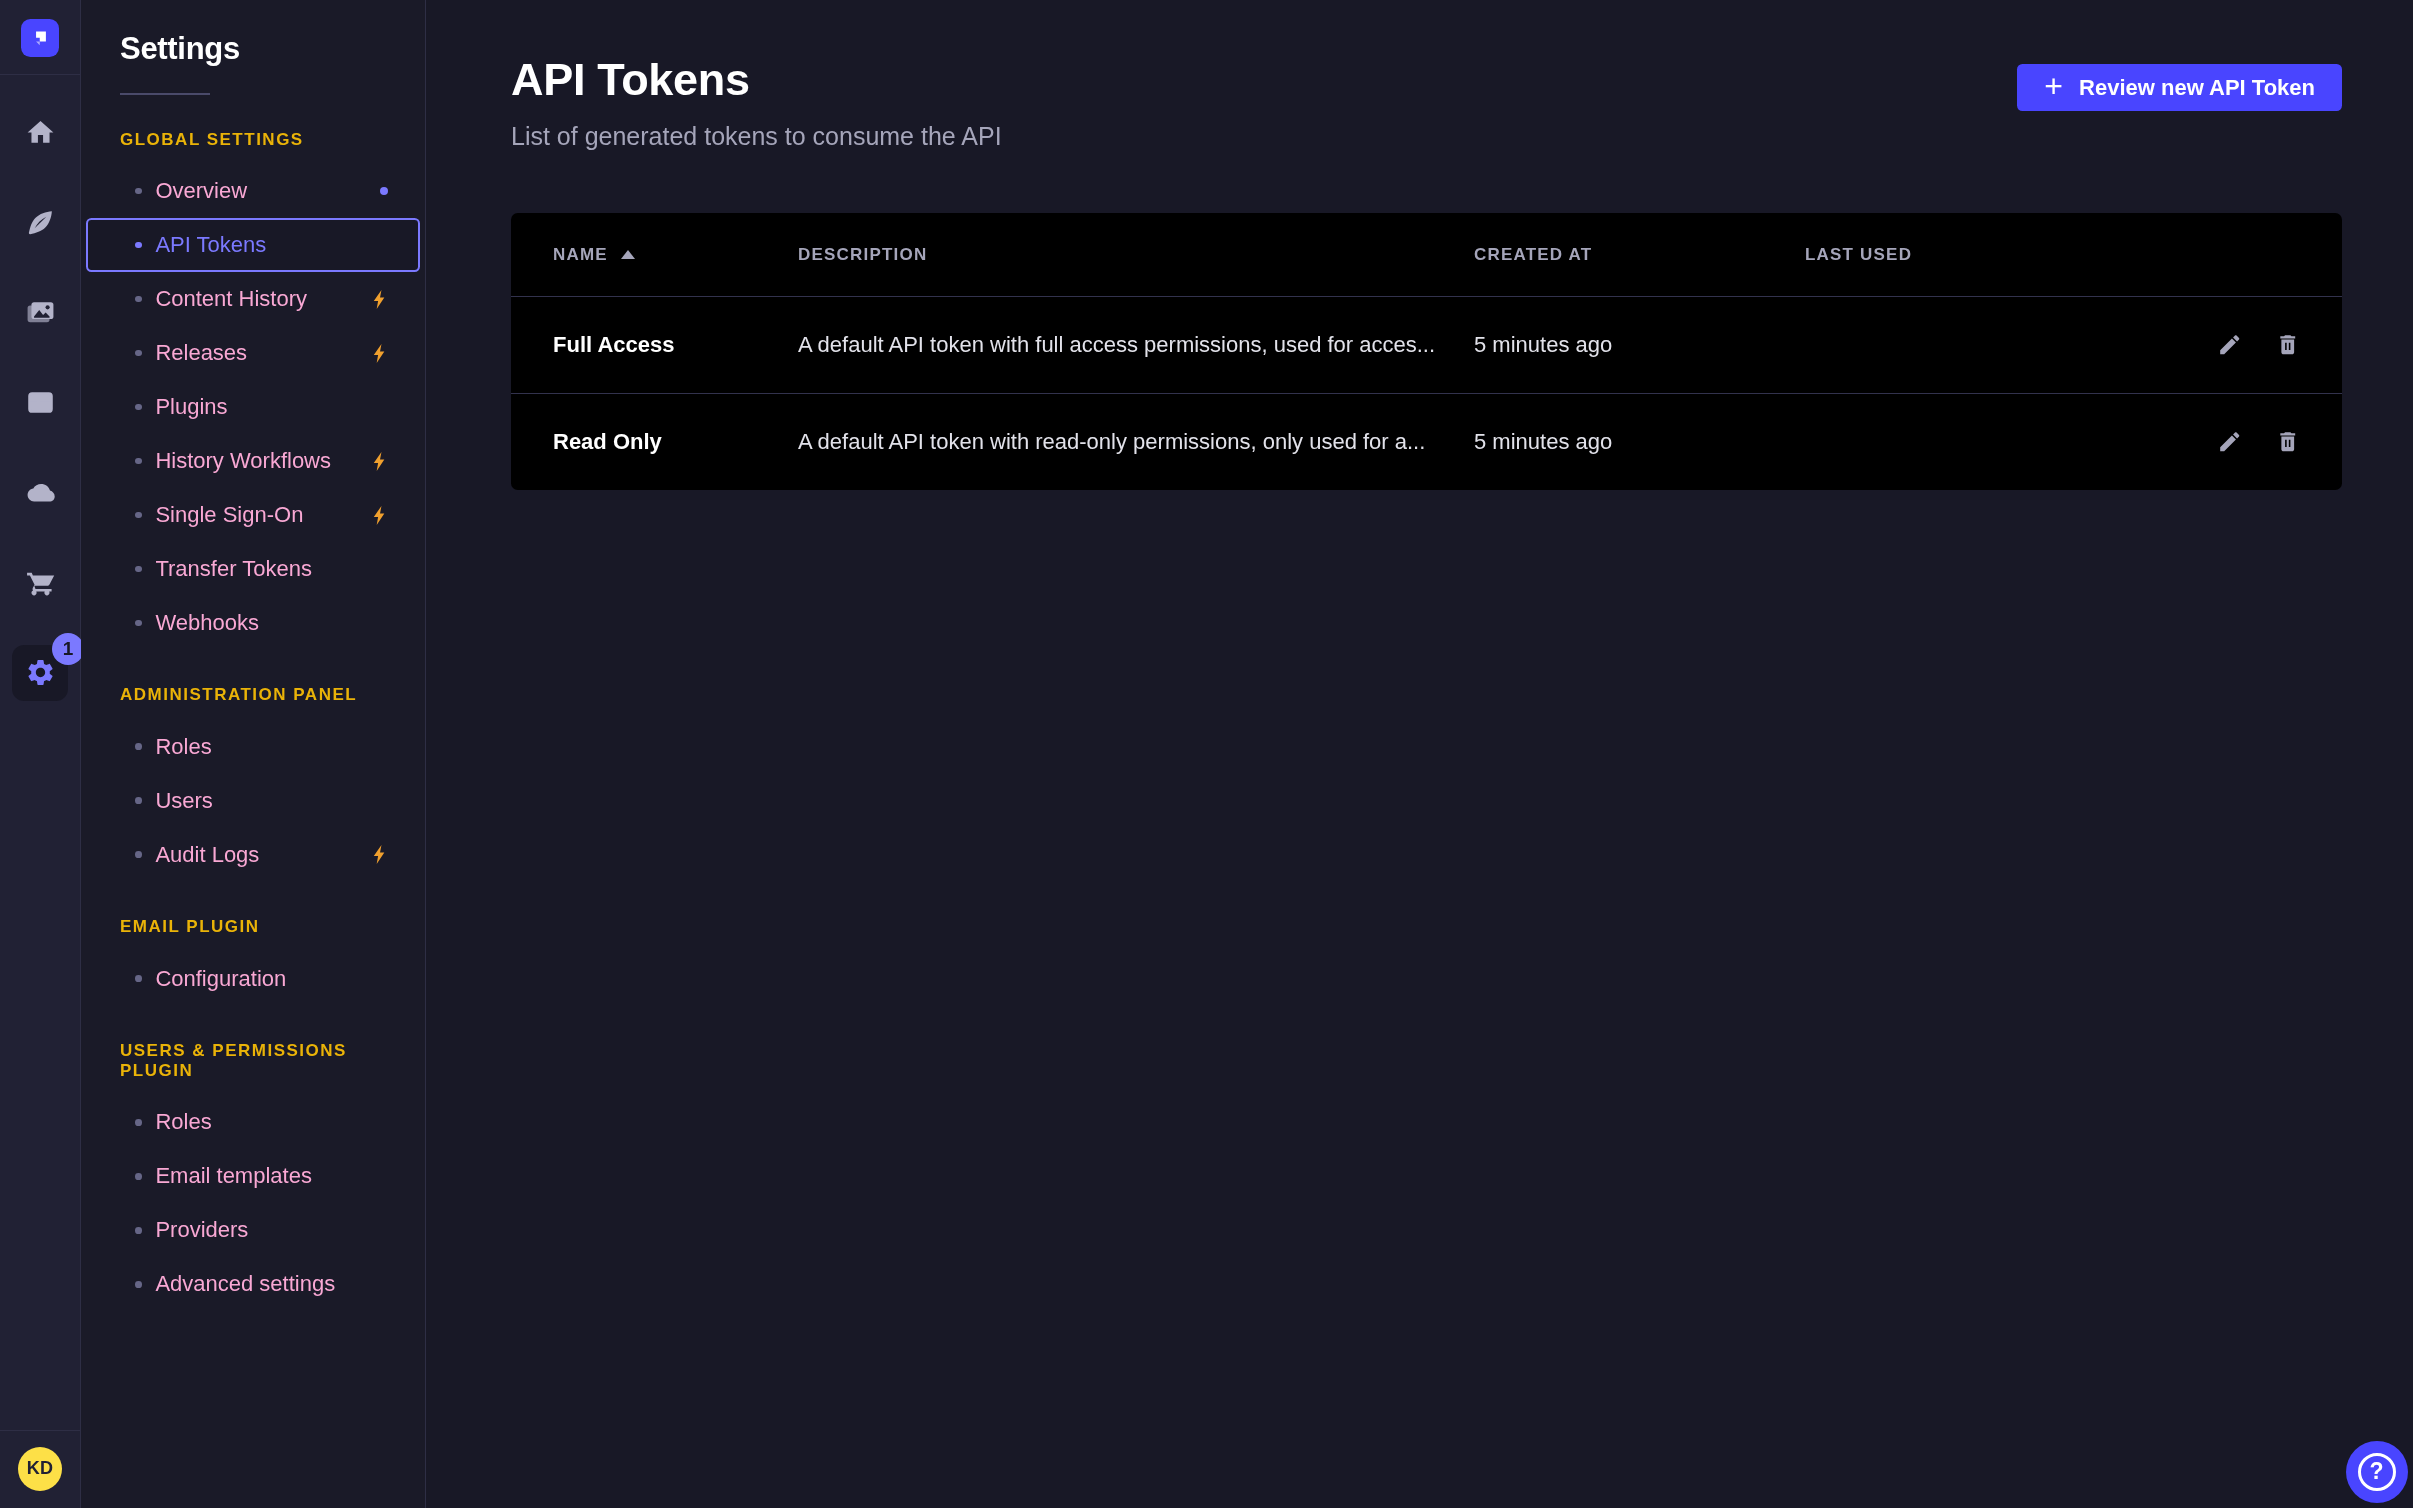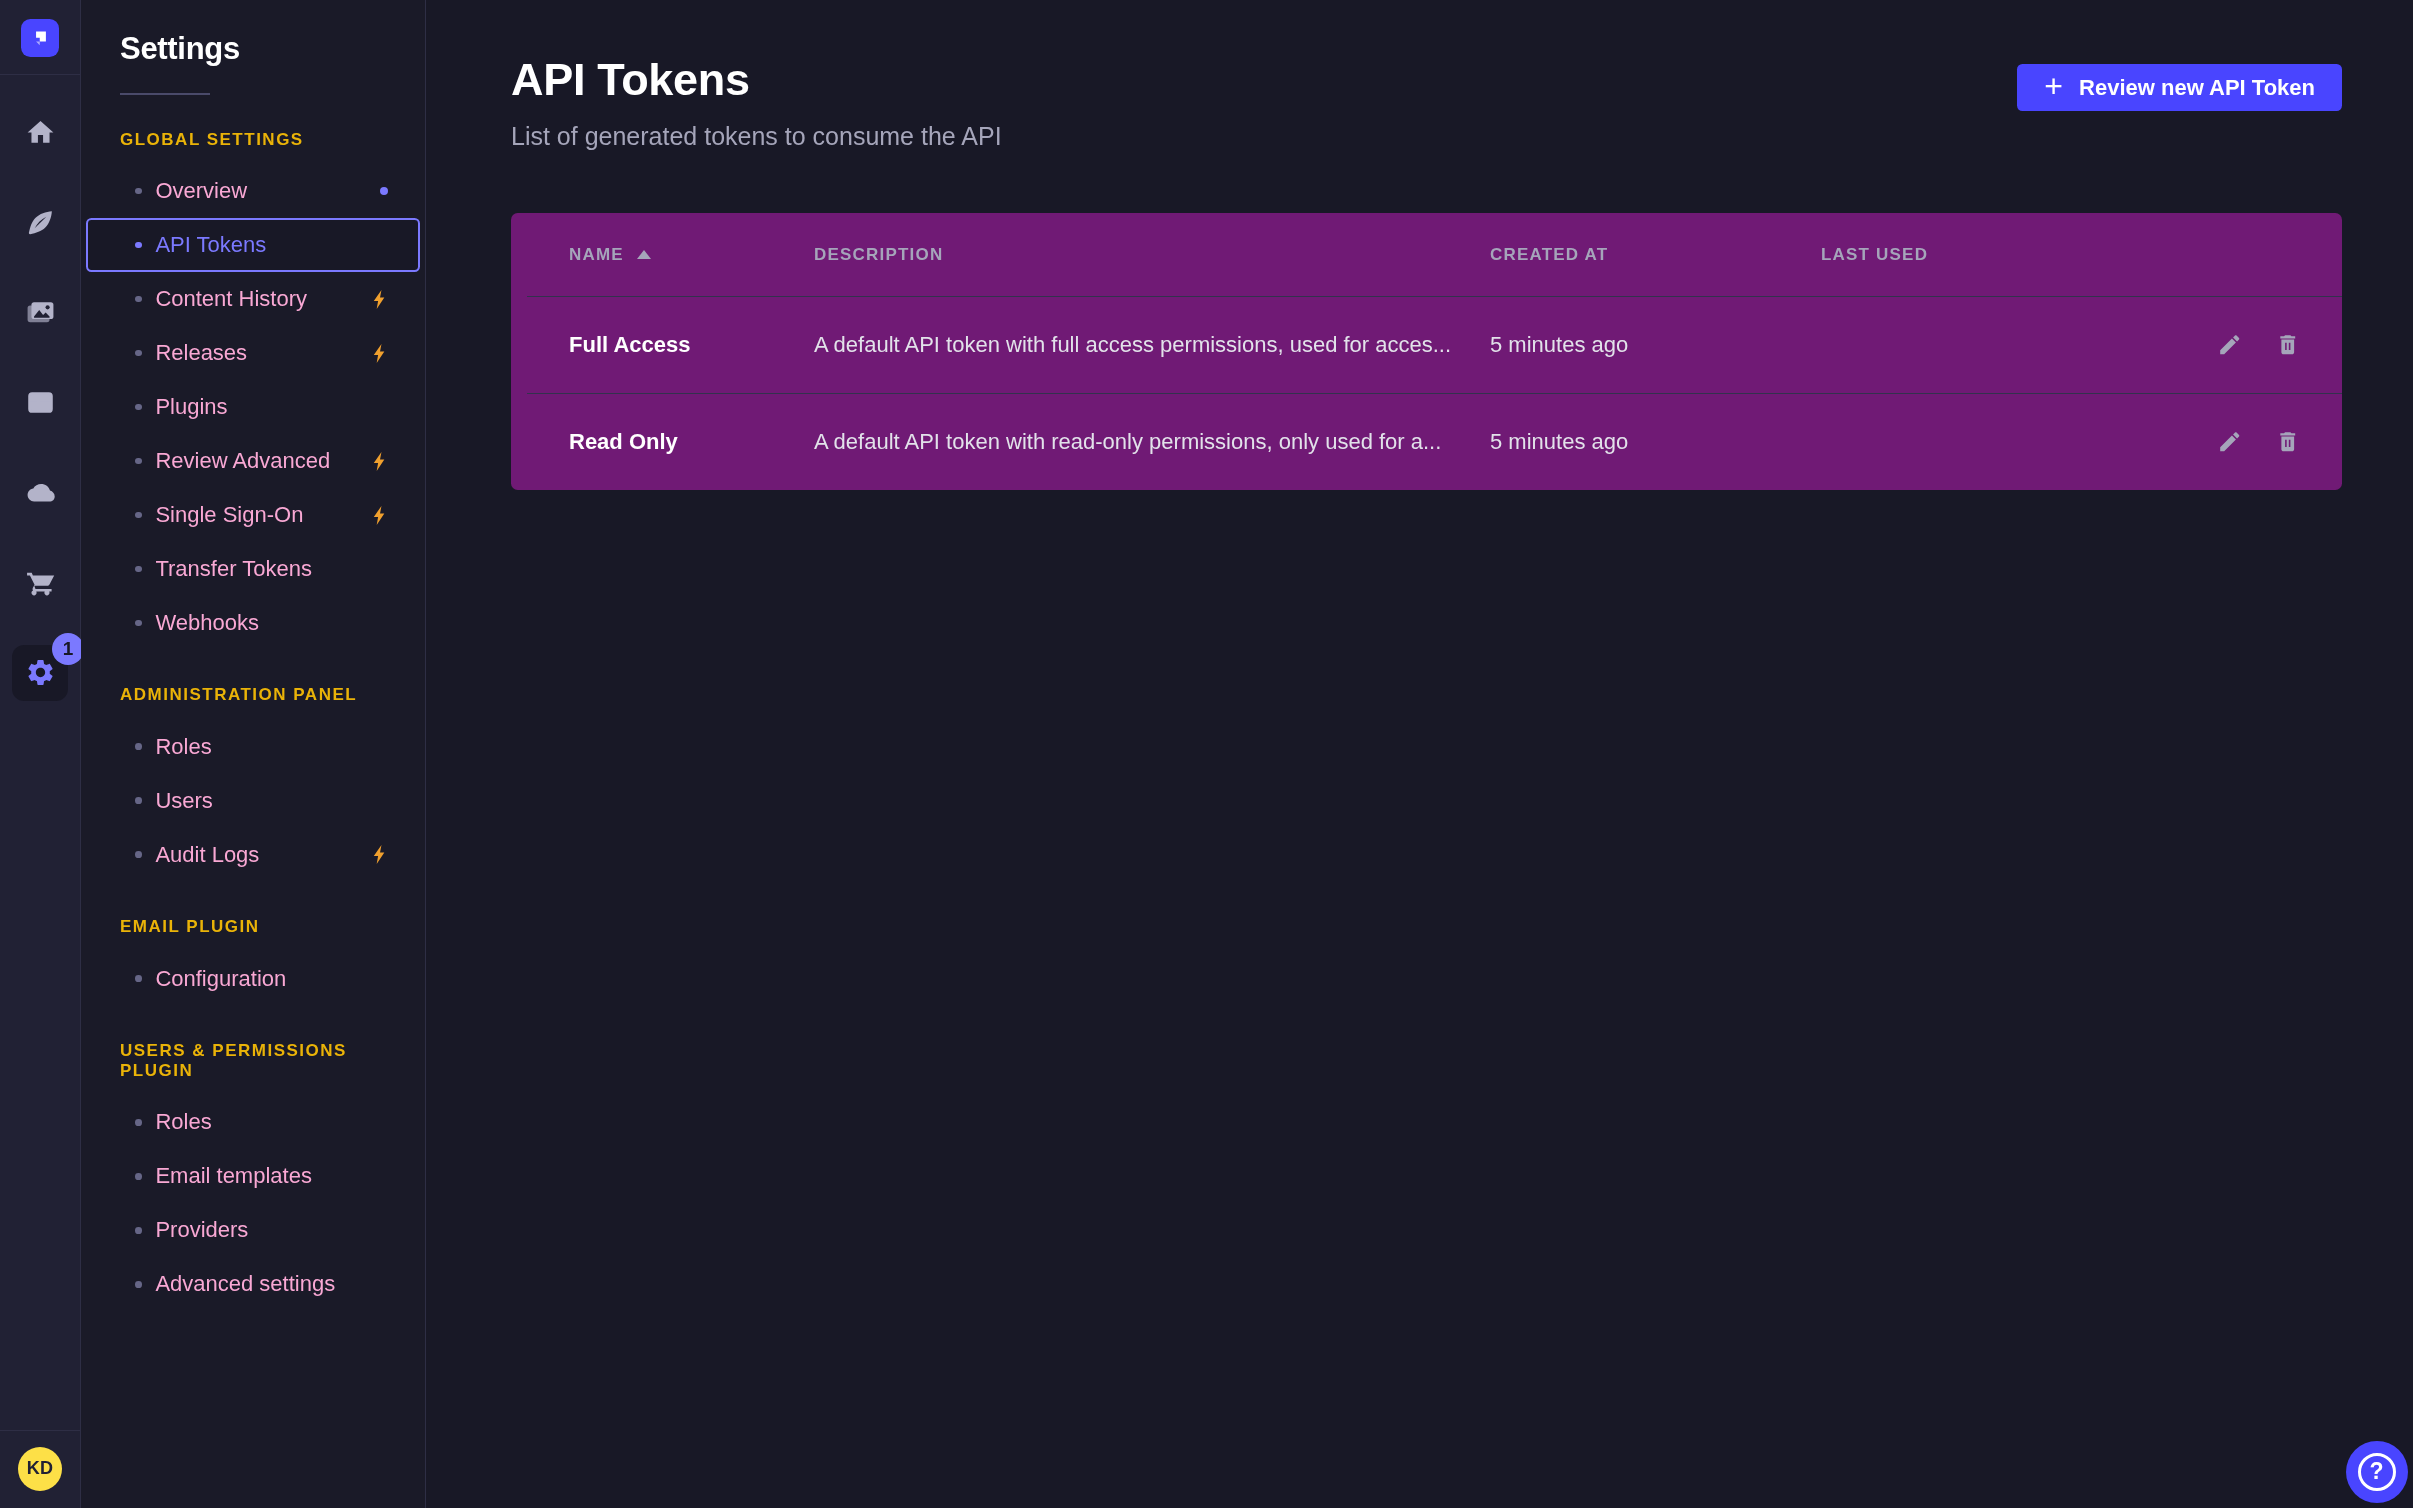--- a/index.html
+++ b/index.html
@@ -80,21 +80,21 @@
   .page-subtitle { position:absolute; left:84px; top:122px; font-size:25px; color:#a5a5ba; margin:0; }
   .create-btn {
     position:absolute; right:71px; top:64px; height:47px;
     background:#4945ff; border:none; border-radius:5.4px;
     color:#fff; font-family:inherit; font-size:22px; font-weight:600;
     padding:0 27px; display:flex; align-items:center; gap:16px; cursor:pointer;
   }
   .create-btn .plus { font-size:32px; font-weight:300; line-height:40px; margin-top:-2.7px; }
   .card {
     position:absolute; left:84px; right:71px; top:213px;
-    background:#701a75; border-radius:6.7px; overflow:hidden;padding-left:16px;
+    background:#000000; border-radius:6.7px; overflow:hidden;
   }
   .trow {
     display:grid;
     grid-template-columns:245px 676px 331px 292px 1fr;
     align-items:center; padding:0 42px; height:97px;
     border-top:0.7px solid #32324d;
   }
   .trow.thead { height:83px; border-top:none; }
   .th {
     font-size:17px; font-weight:700; letter-spacing:1.2px; color:#a5a5ba;
@@ -209,21 +209,21 @@
     <span class="bolt"><svg viewBox="0 0 24 24">
           <path d="M13 2 L5 13.5 h4.5 L8 22 l8-12 h-4.5 z"></path>
         </svg></span>
   </div>
   <div class="nav-item">
     <span class="bullet"></span>
     <span>Plugins</span>
   </div>
   <div class="nav-item">
     <span class="bullet"></span>
-    <span>Review Advanced</span>
+    <span>History Workflows</span>
     <span class="bolt"><svg viewBox="0 0 24 24">
           <path d="M13 2 L5 13.5 h4.5 L8 22 l8-12 h-4.5 z"></path>
         </svg></span>
   </div>
   <div class="nav-item">
     <span class="bullet"></span>
     <span>Single Sign-On</span>
     <span class="bolt"><svg viewBox="0 0 24 24">
           <path d="M13 2 L5 13.5 h4.5 L8 22 l8-12 h-4.5 z"></path>
         </svg></span>

